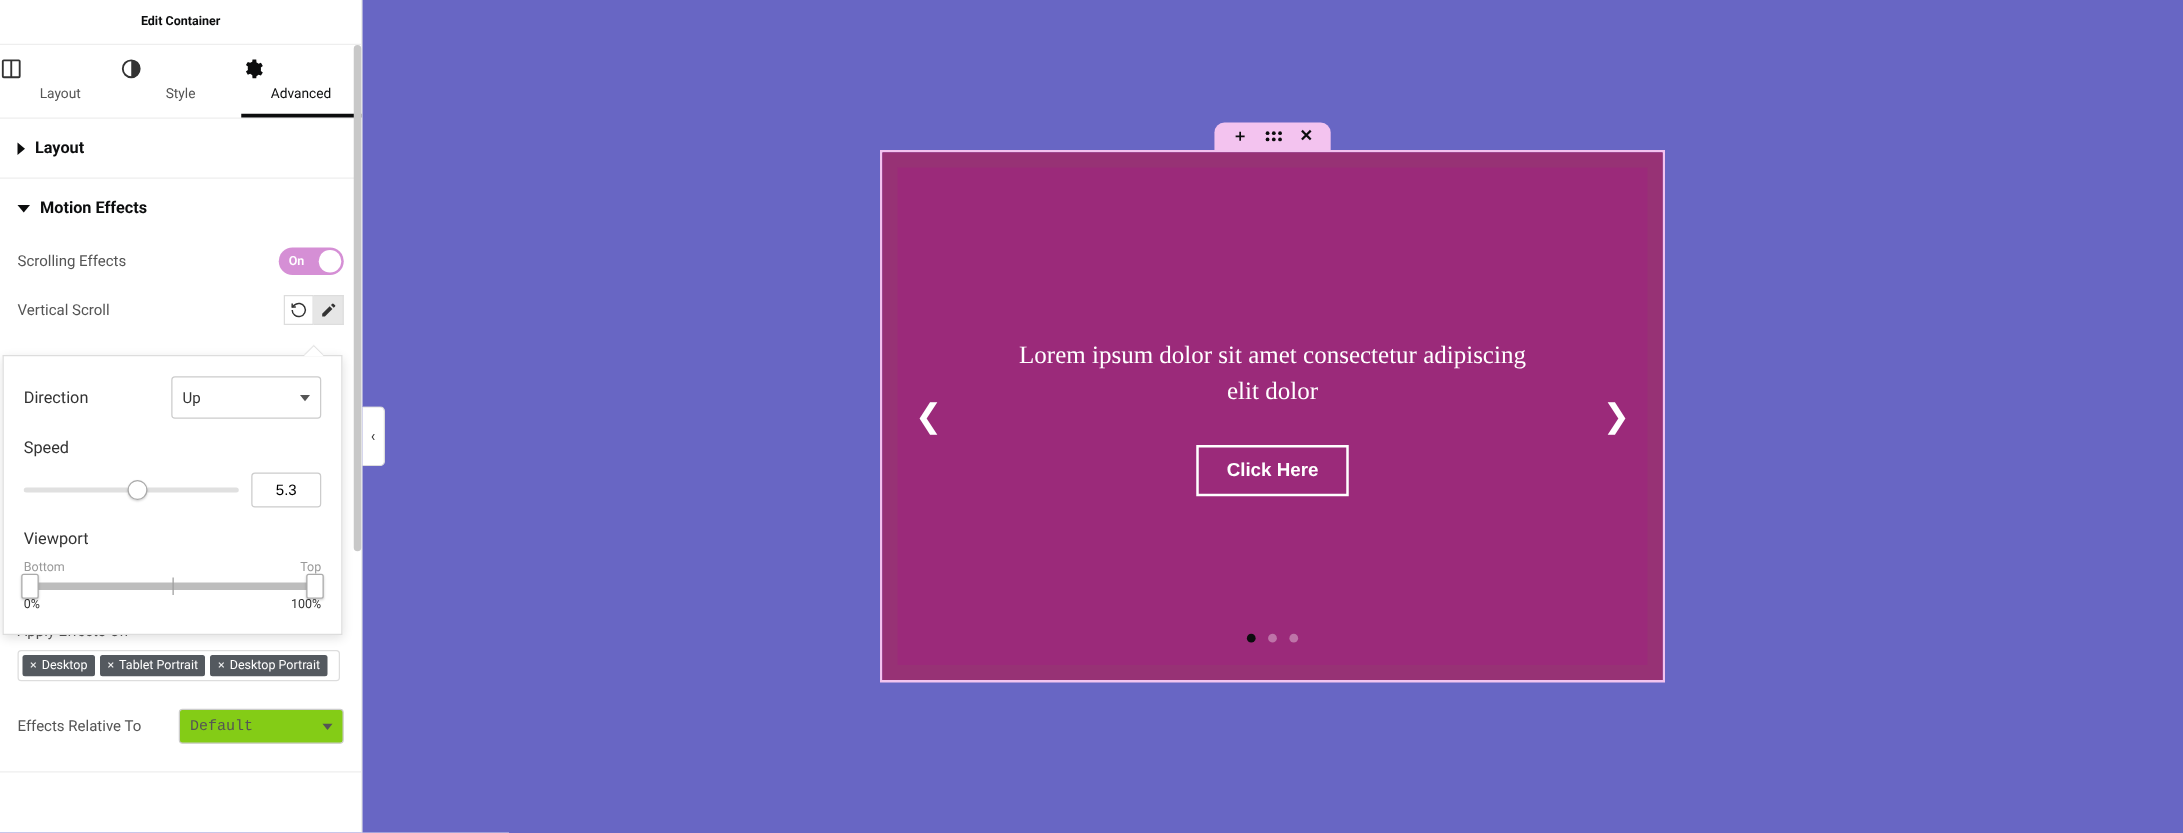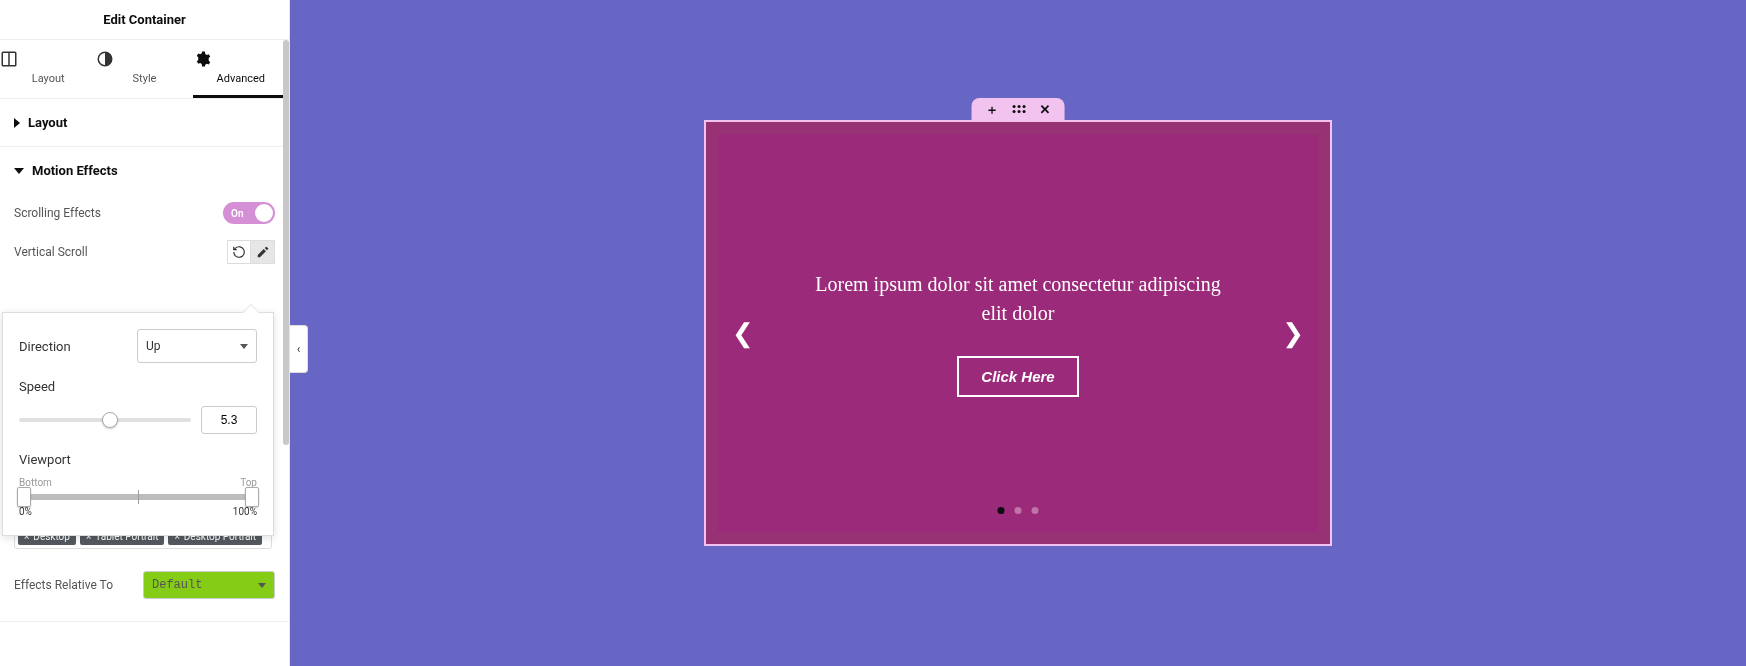--- a/index.html
+++ b/index.html
@@ -20,21 +20,21 @@
     height: 100%;
     border-right: 1px solid #e6e6e6;
     display: flex;
     flex-direction: column;
     background: #fff;
   }
   .sidebar-header {
     text-align: center;
     padding: 12px 0 12px 0;
     font-weight: 700;
-    font-size: 13px;
+    font-size: 10px;
     color: #0c0d0e;
     border-bottom: 1px solid #eee;
   }
   .sidebar-scroll {
     position: relative;
     flex: 1;
     overflow: visible;
   }
   .sidebar-scrollbar {
     position: absolute;
@@ -146,21 +146,21 @@
   }
   .iconbtn.active {
     background: #e6e6e6;
   }
   .iconbtn + .iconbtn { margin-left: 0; border-left: none; }
   .icon-row { display: flex; }
 
   
   .popover {
     position: absolute;
-    top: 272px;
+    top: 248px;
     left: 2px;
     width: 272px;
     background: #fff;
     border: 1px solid #ddd;
     box-shadow: 0 2px 8px rgba(0,0,0,.12);
     padding: 16px 16px 18px 16px;
     z-index: 20;
   }
   .popover::before {
     content:"";
@@ -321,21 +321,20 @@
   }
   .slide-btn {
     margin-top:28px;
     border:2px solid #fff;
     padding:10px 22px;
     font-size:15px;
     font-weight:600;
     background:transparent;
     color:#fff;
     cursor:pointer;
-    font-style:italic;
   }
   .nav-arrow {
     position:absolute;
     top:50%; transform:translateY(-50%);
     color:#fff;font-size:26px;cursor:pointer;
     user-select:none;
   }
   .nav-arrow.left{ left:14px; }
   .nav-arrow.right{ right:14px; }
   .pager {

